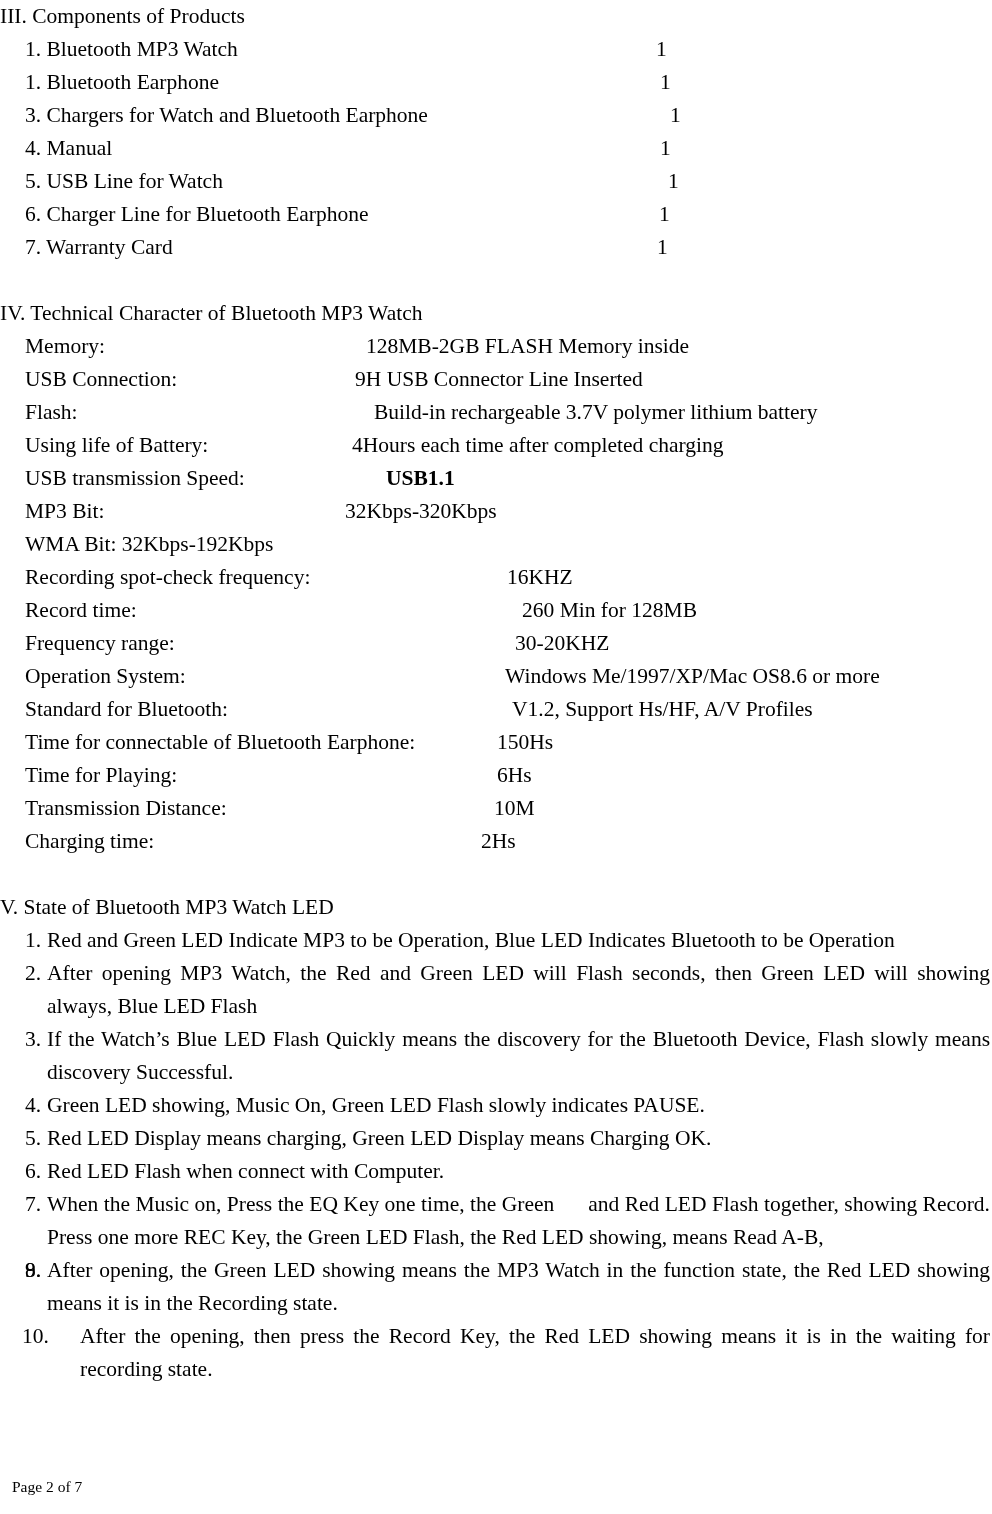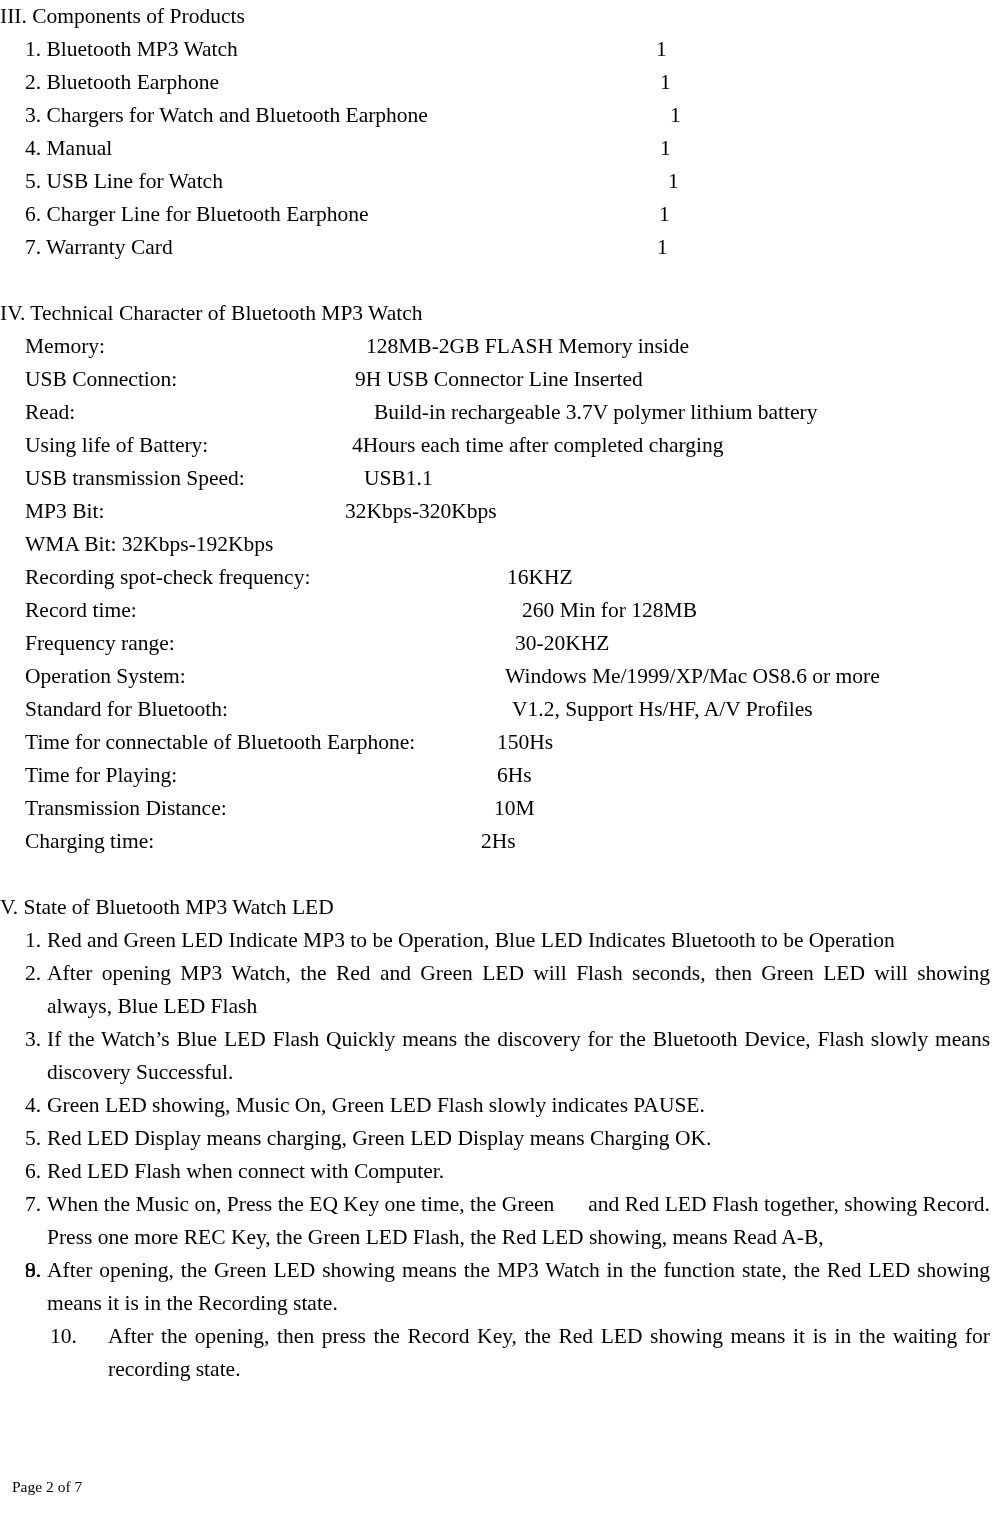--- a/index.html
+++ b/index.html
@@ -78,21 +78,20 @@
     left: 25px;
     top: 0;
     text-align: left;
     width: 40px;
   }
   .led-item.wide .num {
     left: 22px;
   }
   .led-item.wide {
     padding-left: 80px;
-    margin-left: 28px;
   }
   .gapword {
     display: inline-block;
     width: 34px;
   }
 
   
   .footer {
     position: absolute;
     left: 12px;
@@ -105,43 +104,43 @@
 </style>
 </head>
 <body>
 
 <div class="page">
   <div class="content">
 
     <div class="ln heading">III. Components of Products</div>
     <div id="components-list">
         <div class="ln comp-row"><span>1. Bluetooth MP3 Watch</span><span class="comp-qty" style="left: 656px;">1</span></div>
-        <div class="ln comp-row"><span>2. Bluetooth Earphone</span><span class="comp-qty" style="left: 660px;">1</span></div>
+        <div class="ln comp-row"><span>1. Bluetooth Earphone</span><span class="comp-qty" style="left: 660px;">1</span></div>
         <div class="ln comp-row"><span>3. Chargers for Watch and Bluetooth Earphone</span><span class="comp-qty" style="left: 670px;">1</span></div>
         <div class="ln comp-row"><span>4. Manual</span><span class="comp-qty" style="left: 660px;">1</span></div>
         <div class="ln comp-row"><span>5. USB Line for Watch</span><span class="comp-qty" style="left: 668px;">1</span></div>
         <div class="ln comp-row"><span>6. Charger Line for Bluetooth Earphone</span><span class="comp-qty" style="left: 659px;">1</span></div>
         <div class="ln comp-row"><span>7. Warranty Card</span><span class="comp-qty" style="left: 657px;">1</span></div>
       </div>
 
     <div class="blank"></div>
 
     <div class="ln heading">IV. Technical Character of Bluetooth MP3 Watch</div>
     <div id="specs-list">
         <div class="ln spec-row"><span>Memory:</span><span class="spec-val" style="left: 366px;">128MB-2GB FLASH Memory inside</span></div>
         <div class="ln spec-row"><span>USB Connection:</span><span class="spec-val" style="left: 355px;">9H USB Connector Line Inserted</span></div>
-        <div class="ln spec-row"><span>Read:</span><span class="spec-val" style="left: 374px;">Build-in rechargeable 3.7V polymer lithium battery</span></div>
+        <div class="ln spec-row"><span>Flash:</span><span class="spec-val" style="left: 374px;">Build-in rechargeable 3.7V polymer lithium battery</span></div>
         <div class="ln spec-row"><span>Using life of Battery:</span><span class="spec-val" style="left: 352px;">4Hours each time after completed charging</span></div>
-        <div class="ln spec-row"><span>USB transmission Speed:</span><span class="spec-val" style="left: 364px;">USB1.1</span></div>
+        <div class="ln spec-row"><span>USB transmission Speed:</span><span class="spec-val" style="left: 386px; font-weight: bold;">USB1.1</span></div>
         <div class="ln spec-row"><span>MP3 Bit:</span><span class="spec-val" style="left: 345px;">32Kbps-320Kbps</span></div>
         <div class="ln spec-inline"><span>WMA Bit: 32Kbps-192Kbps</span></div>
         <div class="ln spec-row"><span>Recording spot-check frequency:</span><span class="spec-val" style="left: 507px;">16KHZ</span></div>
         <div class="ln spec-row"><span>Record time:</span><span class="spec-val" style="left: 522px;">260 Min for 128MB</span></div>
         <div class="ln spec-row"><span>Frequency range:</span><span class="spec-val" style="left: 515px;">30-20KHZ</span></div>
-        <div class="ln spec-row"><span>Operation System:</span><span class="spec-val" style="left: 505px;">Windows Me/1999/XP/Mac OS8.6 or more</span></div>
+        <div class="ln spec-row"><span>Operation System:</span><span class="spec-val" style="left: 505px;">Windows Me/1997/XP/Mac OS8.6 or more</span></div>
         <div class="ln spec-row"><span>Standard for Bluetooth:</span><span class="spec-val" style="left: 512px;">V1.2, Support Hs/HF, A/V Profiles</span></div>
         <div class="ln spec-row"><span>Time for connectable of Bluetooth Earphone:</span><span class="spec-val" style="left: 497px;">150Hs</span></div>
         <div class="ln spec-row"><span>Time for Playing:</span><span class="spec-val" style="left: 497px;">6Hs</span></div>
         <div class="ln spec-row"><span>Transmission Distance:</span><span class="spec-val" style="left: 494px;">10M</span></div>
         <div class="ln spec-row"><span>Charging time:</span><span class="spec-val" style="left: 481px;">2Hs</span></div>
       </div>
 
     <div class="blank"></div>
 
     <div class="ln heading">V. State of Bluetooth MP3 Watch LED</div>

